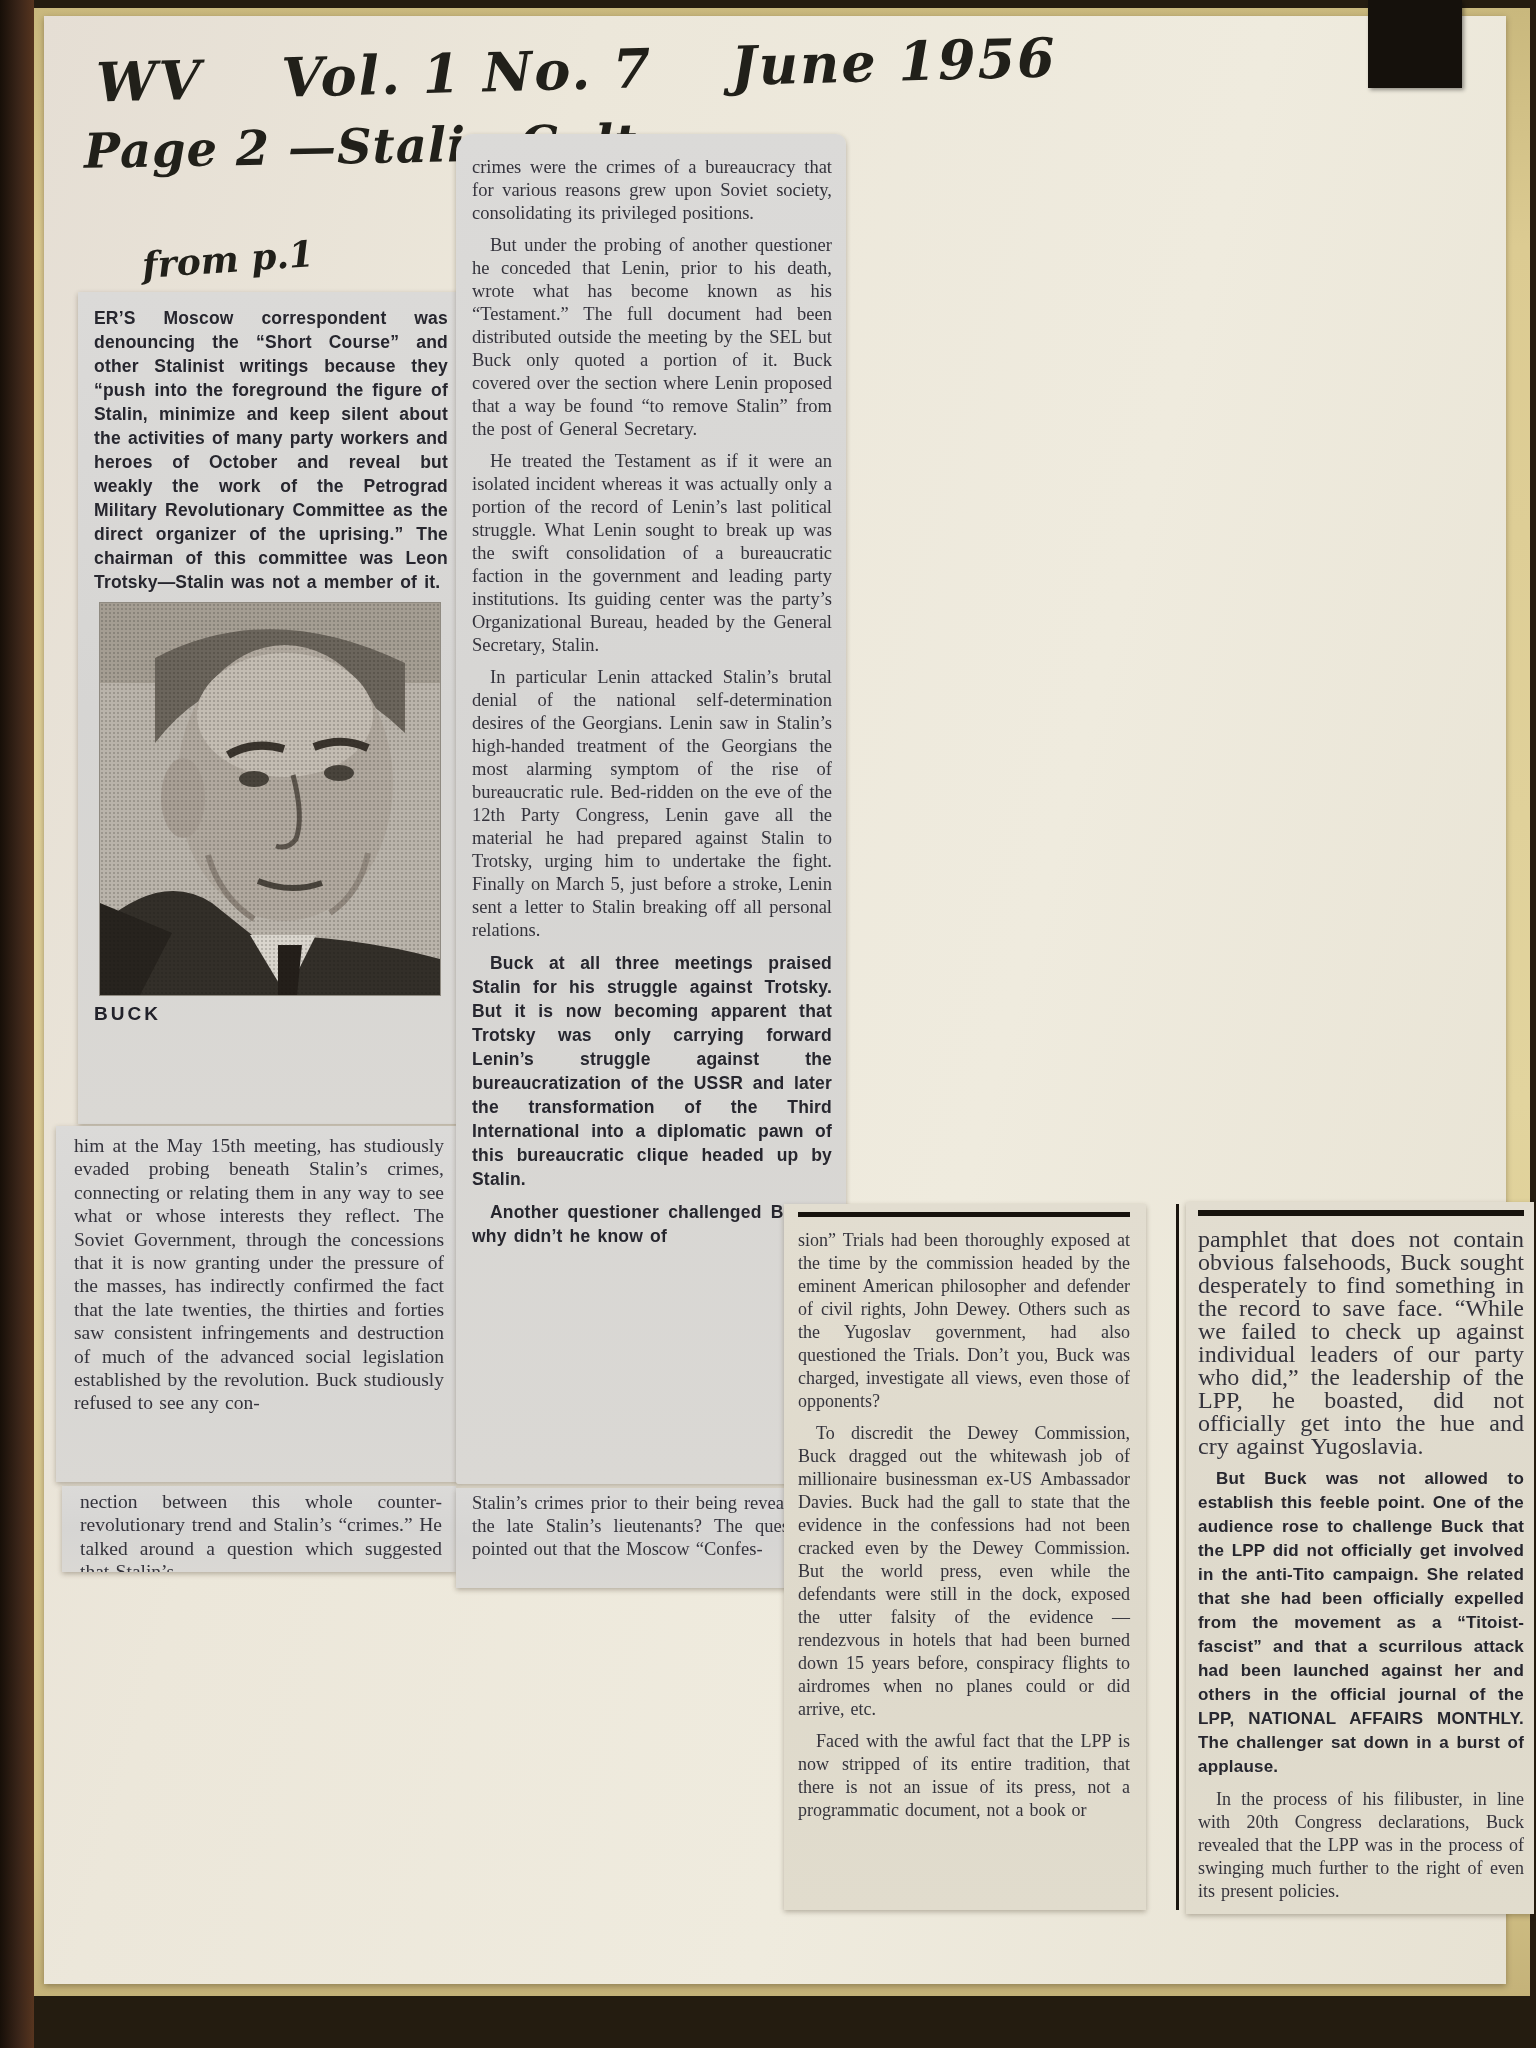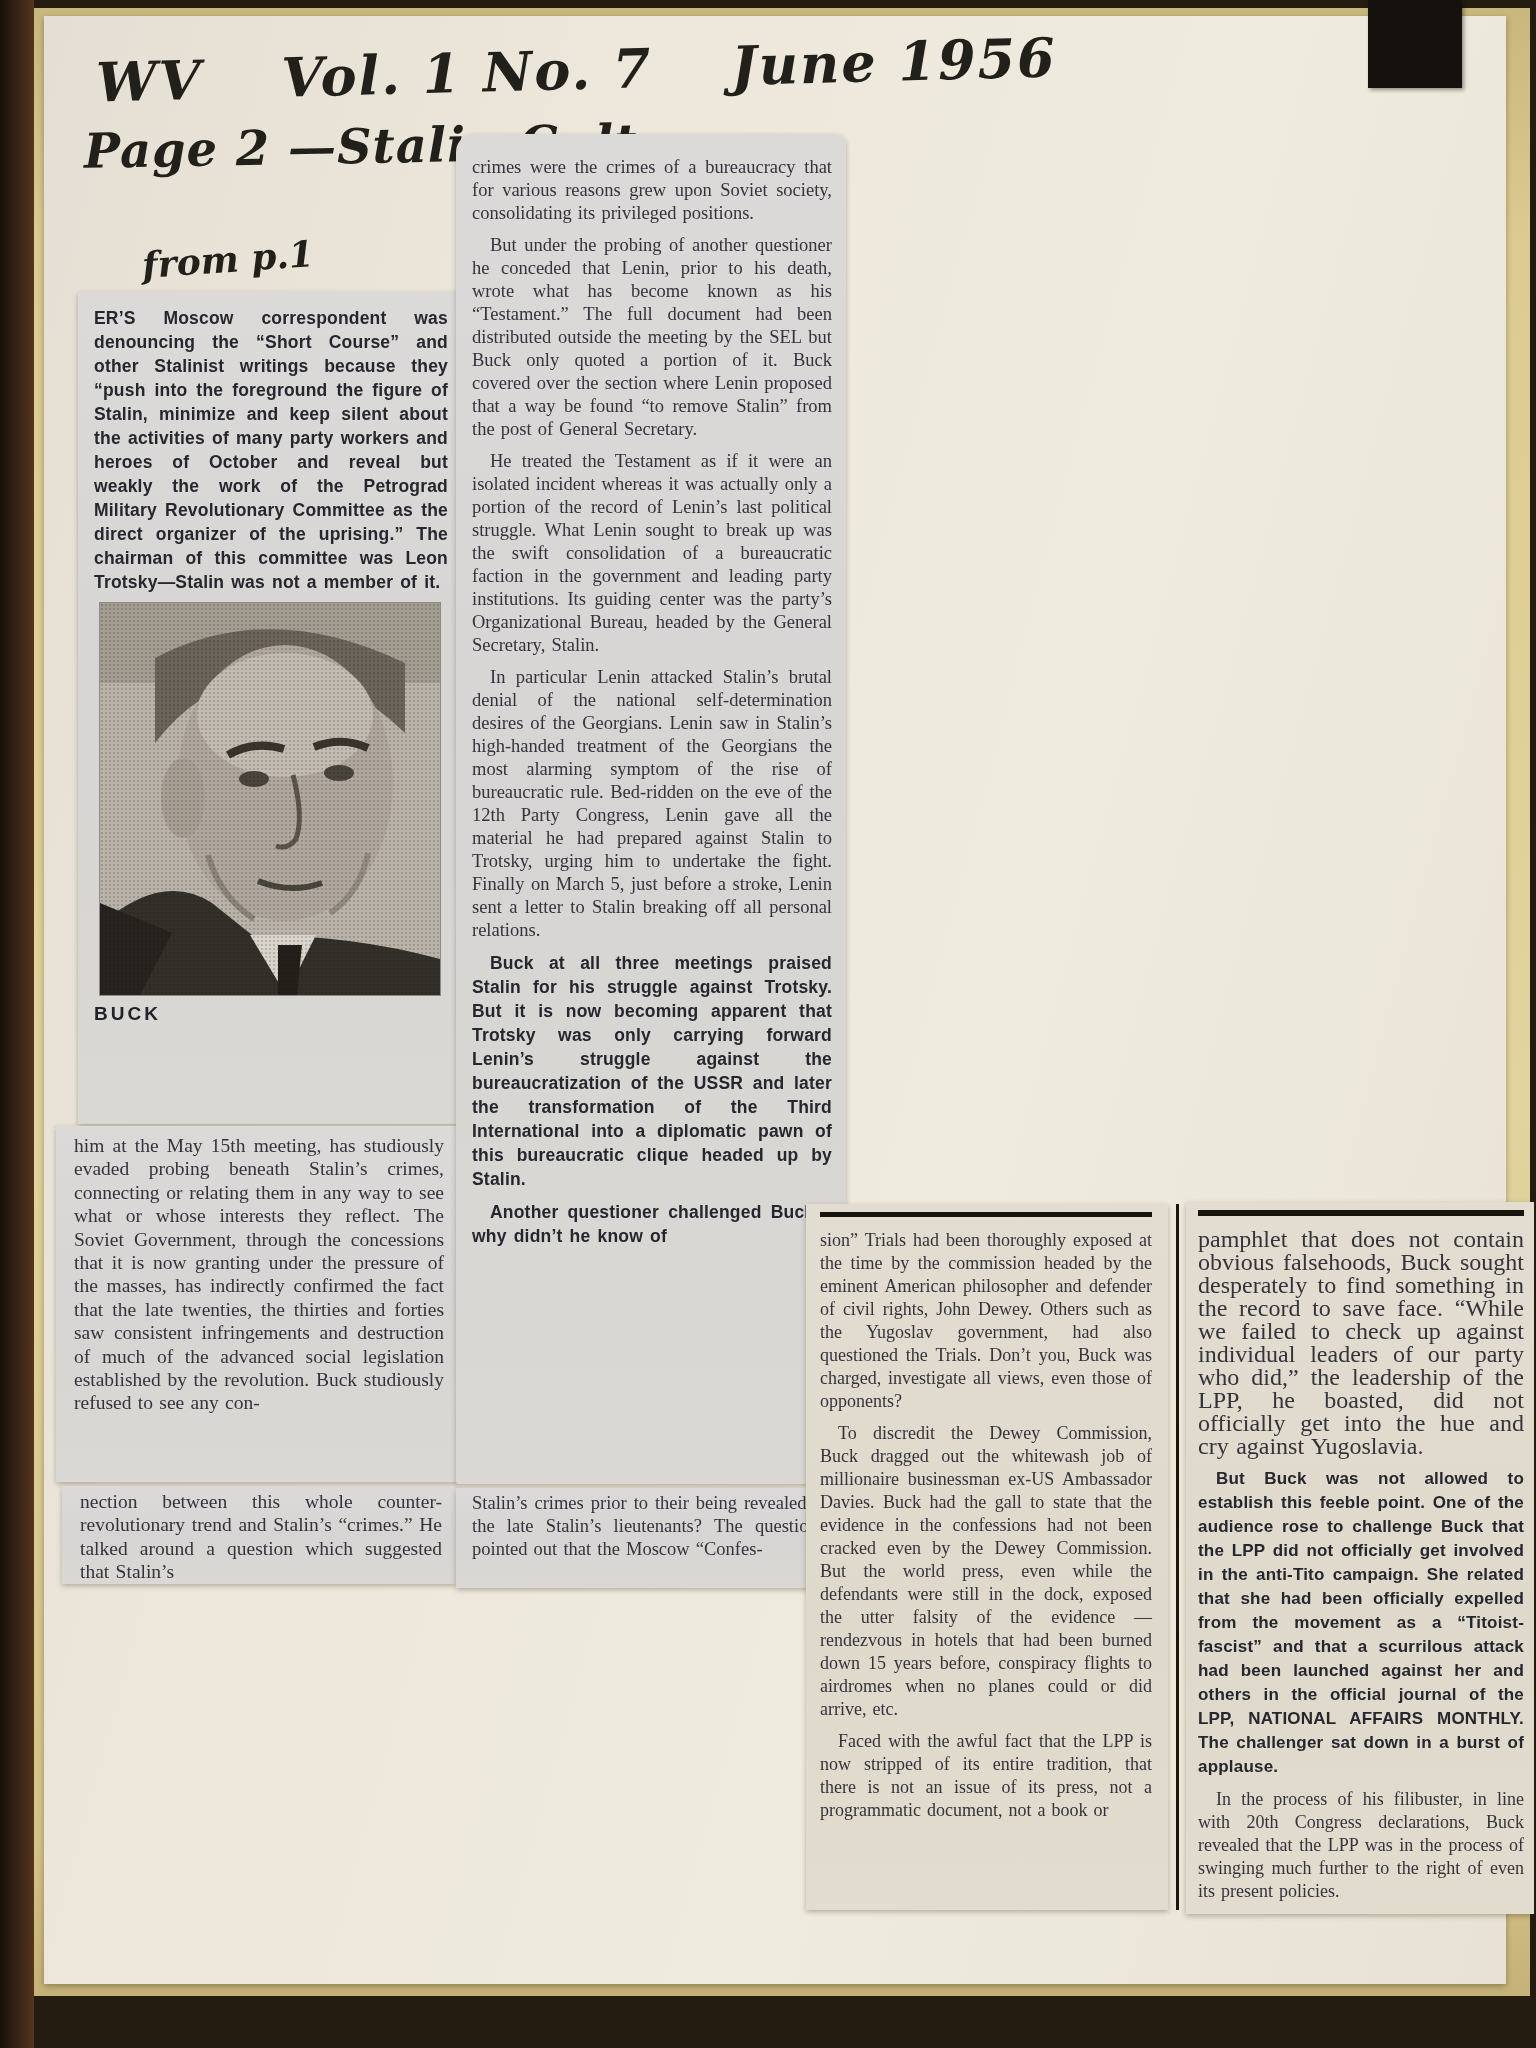--- a/index.html
+++ b/index.html
@@ -31,25 +31,25 @@
   .serif{font-family:"Liberation Serif",serif;font-size:18.5px;line-height:23px;
     word-spacing:1.5px;color:#34333c;}
   .sans{font-family:"Liberation Sans",sans-serif;font-weight:700;font-size:17.5px;
     line-height:24px;letter-spacing:.2px;word-spacing:2px;color:#26262e;text-align:justify;}
   .indent{text-indent:18px;}
   .rule-h{background:#17130d;height:5px;margin:0 0 12px 0;}
   .rule-v{position:absolute;left:1176px;top:1204px;width:3px;height:706px;background:#1a150f;}
   
   #col1a{left:78px;top:292px;width:382px;height:832px;padding:14px 12px 0 16px;box-sizing:border-box;}
   #col1b{left:56px;top:1126px;width:402px;height:356px;padding:8px 14px 0 18px;box-sizing:border-box;}
-  #col1c{left:62px;top:1486px;width:394px;height:98px;padding:4px 14px 16px 18px;box-sizing:border-box;}
+  #col1c{left:62px;top:1486px;width:394px;height:86px;padding:4px 14px 16px 18px;box-sizing:border-box;}
   #col2 {left:456px;top:134px;width:390px;height:1350px;padding:22px 14px 0 16px;
          box-sizing:border-box;border-radius:18px 10px 3px 3px;}
   #col2t{left:456px;top:1488px;width:390px;height:100px;padding:4px 14px 0 16px;box-sizing:border-box;}
-  #col3 {left:806px;top:1204px;width:362px;height:706px;padding:8px 16px 0 14px;box-sizing:border-box;}
+  #col3 {left:784px;top:1204px;width:362px;height:706px;padding:8px 16px 0 14px;box-sizing:border-box;}
   #col4 {left:1186px;top:1202px;width:348px;height:712px;padding:8px 10px 0 12px;box-sizing:border-box;}
   
   .photo{position:relative;width:340px;height:392px;margin:4px auto 0 6px;
     background:#b9b3aa;outline:1px solid #8f8a81;}
   .photo::after{content:"";position:absolute;inset:0;
     background-image:radial-gradient(rgba(20,18,14,.18) 1px, transparent 1.2px);
     background-size:4px 4px;}
   .caption{font-family:"Liberation Sans",sans-serif;font-weight:700;font-size:19px;
     letter-spacing:3px;text-align:left;margin-top:8px;color:#22222a;}
 </style>

